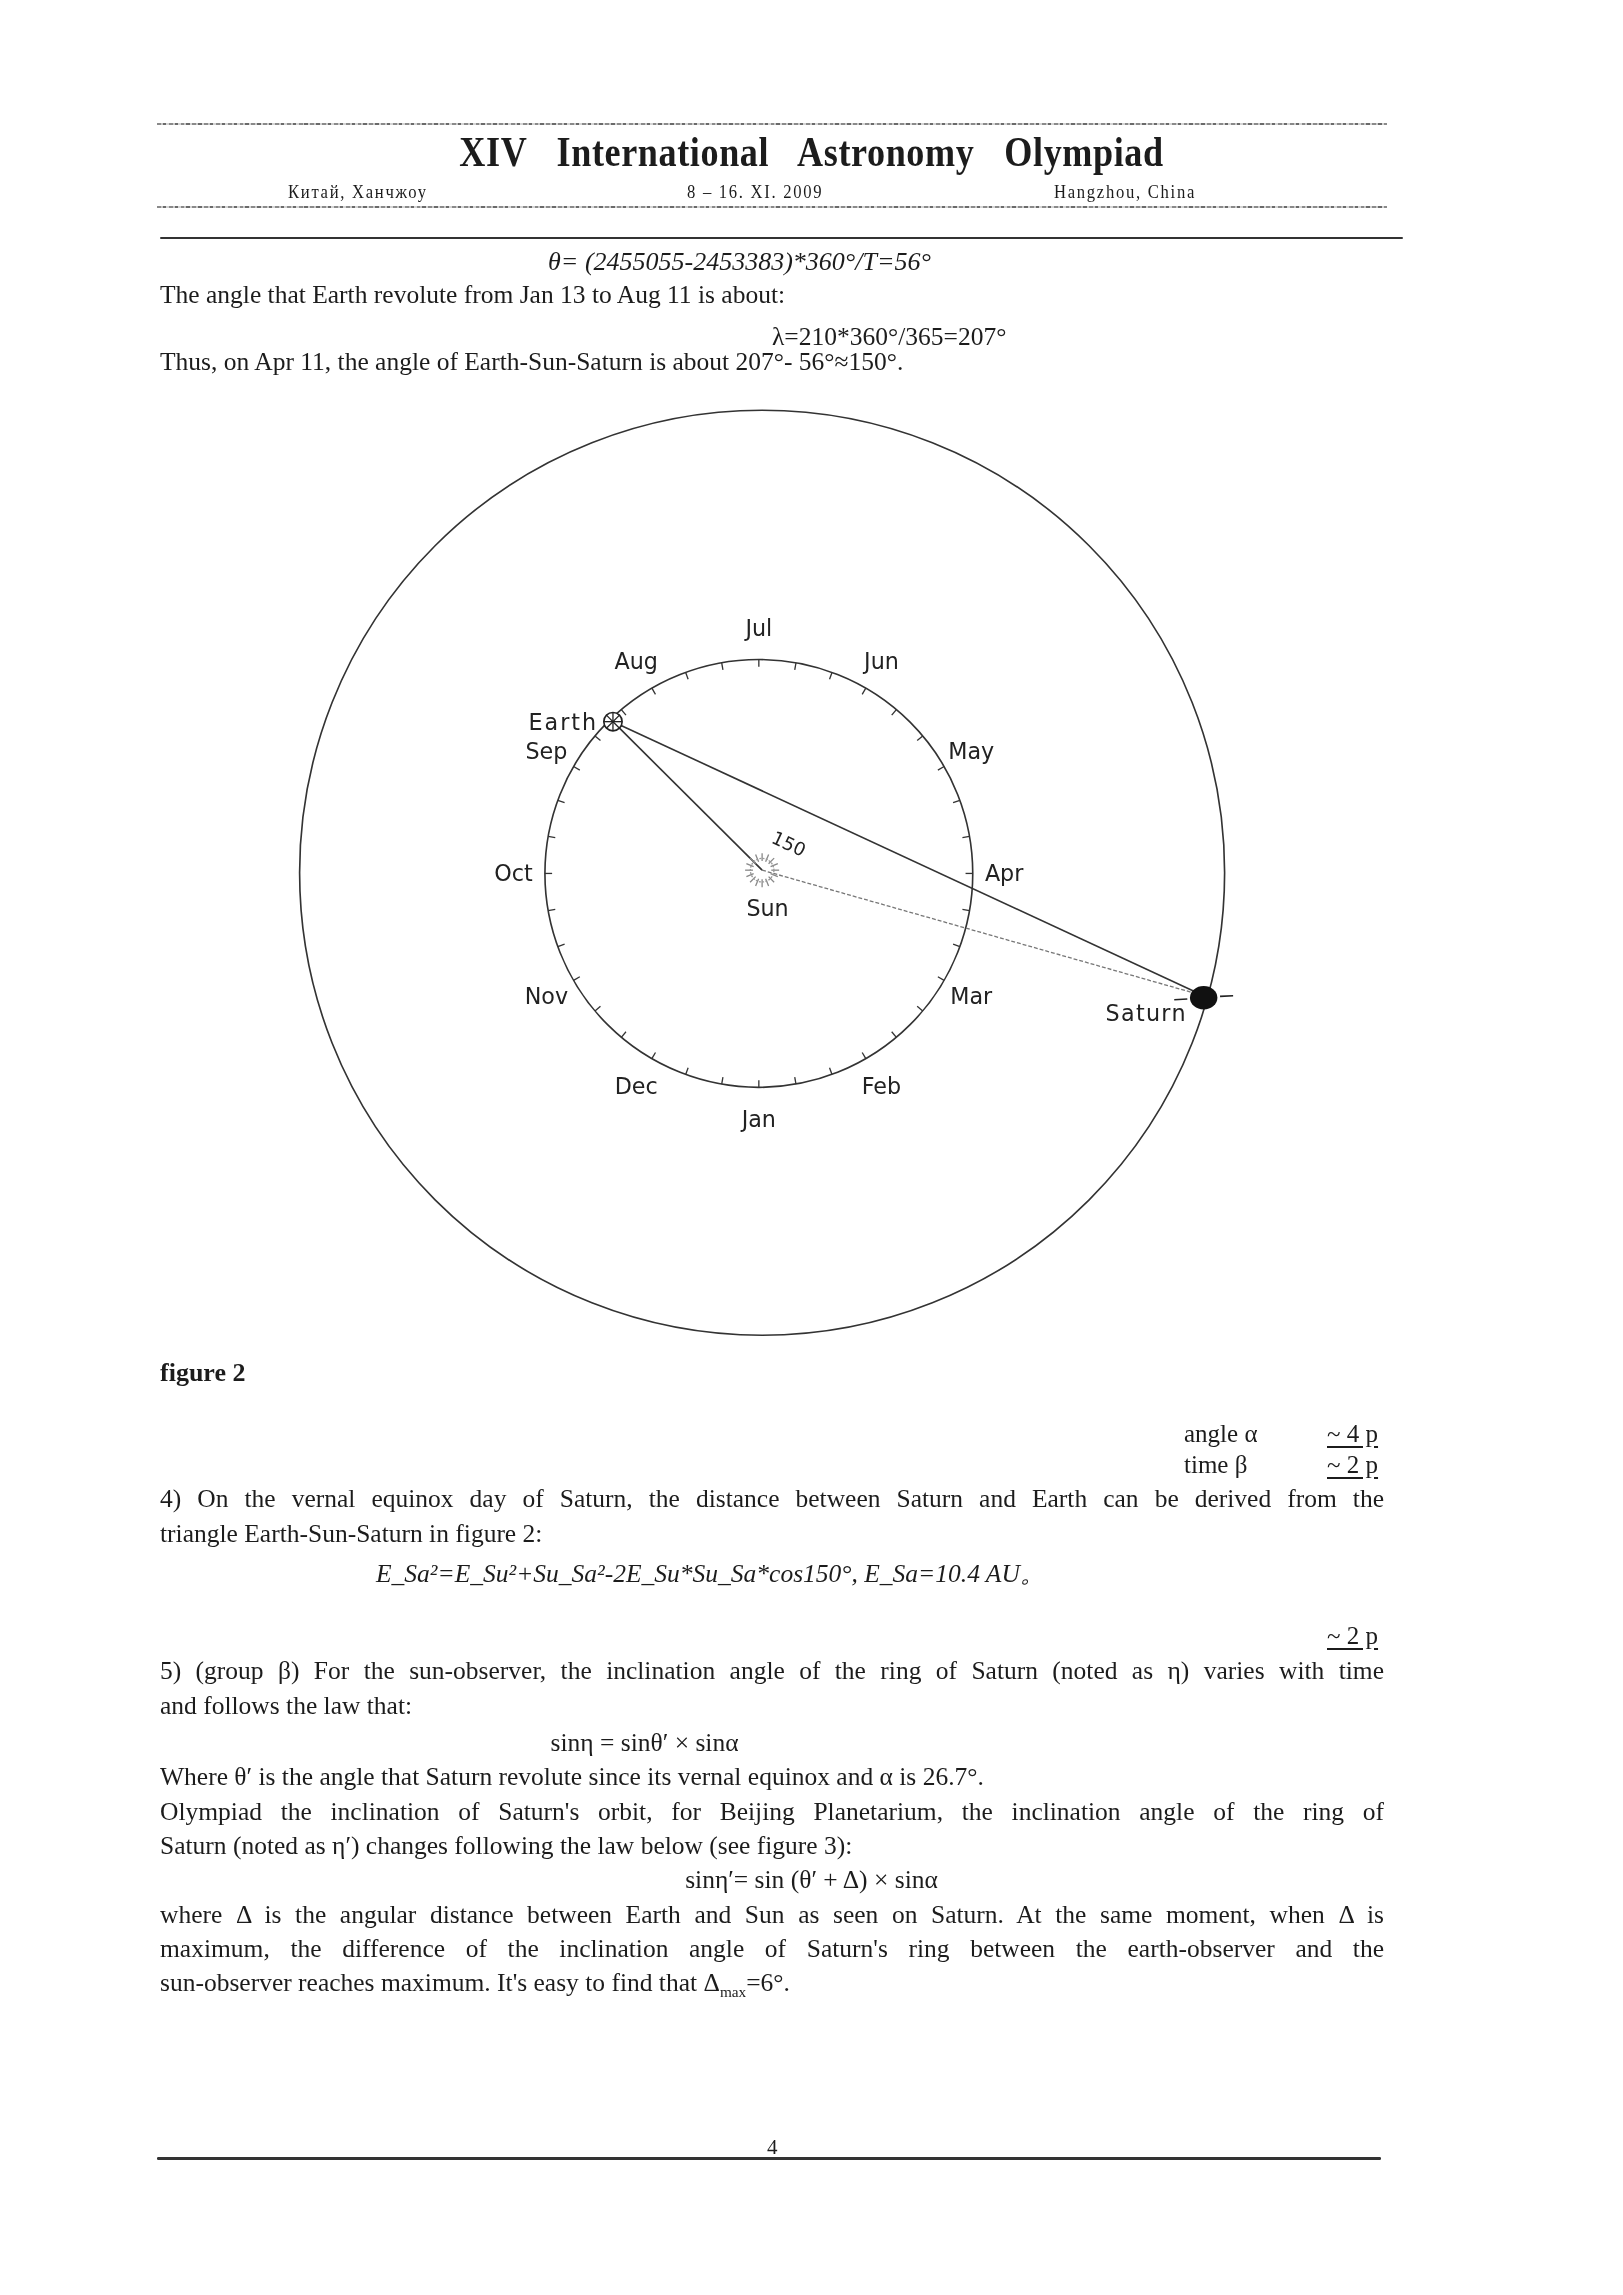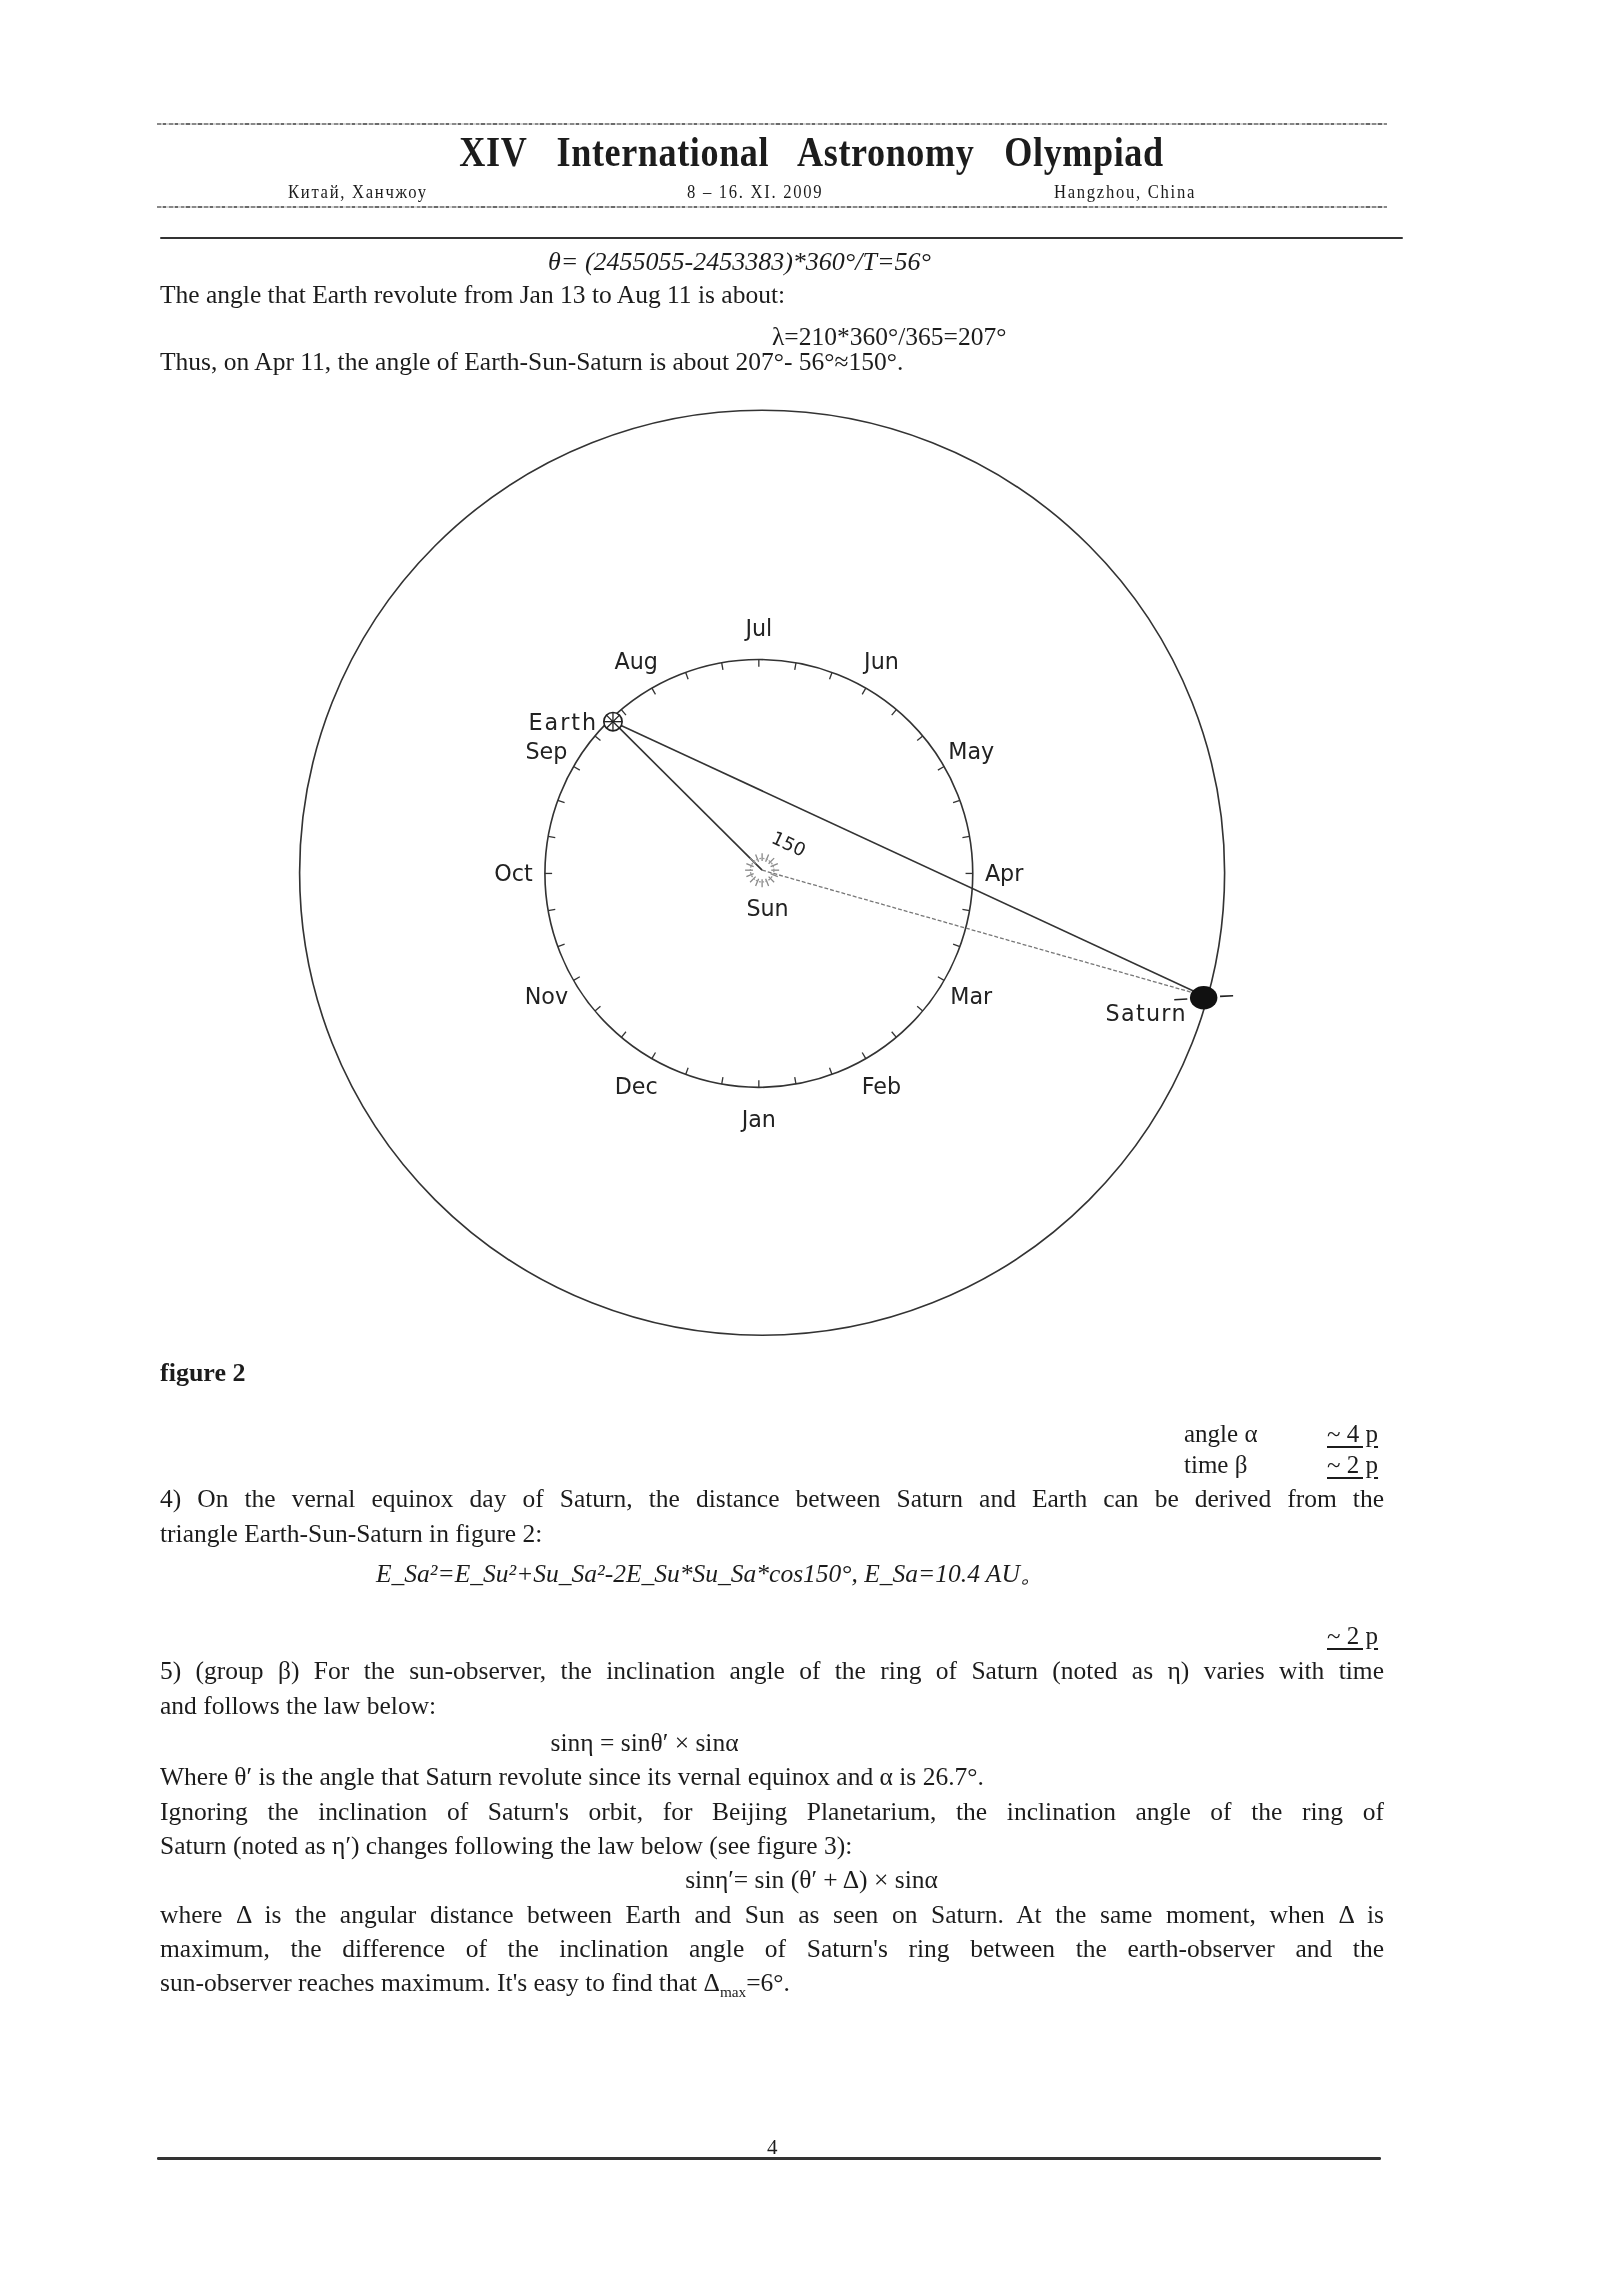--- a/index.html
+++ b/index.html
@@ -144,24 +144,24 @@
 <div class="score" style="left:1327px; top:1420px;"><span class="pts">~ 4 p</span></div>
 <div class="score" style="left:1184px; top:1451px;">time β</div>
 <div class="score" style="left:1327px; top:1451px;"><span class="pts">~ 2 p</span></div>
 
 <div class="line justify" style="top:1484px;">4) On the vernal equinox day of Saturn, the distance between Saturn and Earth can be derived from the</div>
 <div class="line" style="top:1519px;">triangle Earth-Sun-Saturn in figure 2:</div>
 <div class="line ital" style="top:1556px; left:376px; width:auto;">E_Sa²=E_Su²+Su_Sa²-2E_Su*Su_Sa*cos150°, E_Sa=10.4 AU。</div>
 
 <div class="score" style="left:1327px; top:1622px;"><span class="pts">~ 2 p</span></div>
 <div class="line justify" style="top:1656px;">5) (group β) For the sun-observer, the inclination angle of the ring of Saturn (noted as η) varies with time</div>
-<div class="line" style="top:1691px;">and follows the law below:</div>
+<div class="line" style="top:1691px;">and follows the law that:</div>
 <div class="line center" style="top:1728px; left:0; width:1289px;">sinη = sinθ′ × sinα</div>
 <div class="line" style="top:1762px;">Where θ′ is the angle that Saturn revolute since its vernal equinox and α is 26.7°.</div>
-<div class="line justify" style="top:1797px;">Ignoring the inclination of Saturn's orbit, for Beijing Planetarium, the inclination angle of the ring of</div>
+<div class="line justify" style="top:1797px;">Olympiad the inclination of Saturn's orbit, for Beijing Planetarium, the inclination angle of the ring of</div>
 <div class="line" style="top:1831px;">Saturn (noted as η′) changes following the law below (see figure 3):</div>
 <div class="line center" style="top:1865px; left:0; width:1623px;">sinη′= sin (θ′ + Δ) × sinα</div>
 <div class="line justify" style="top:1900px;">where Δ is the angular distance between Earth and Sun as seen on Saturn. At the same moment, when Δ is</div>
 <div class="line justify" style="top:1934px;">maximum, the difference of the inclination angle of Saturn's ring between the earth-observer and the</div>
 <div class="line" style="top:1968px;">
   <span>sun-observer reaches maximum. It's easy to find that Δ</span><sub>max</sub><span>=6°.</span>
 </div>
 
 <div class="abs" style="left:767px; top:2135px; font-size:21px;">4</div>
 <div class="solid-rule" style="left:157px; top:2157px; width:1224px; height:2.6px;"></div>

